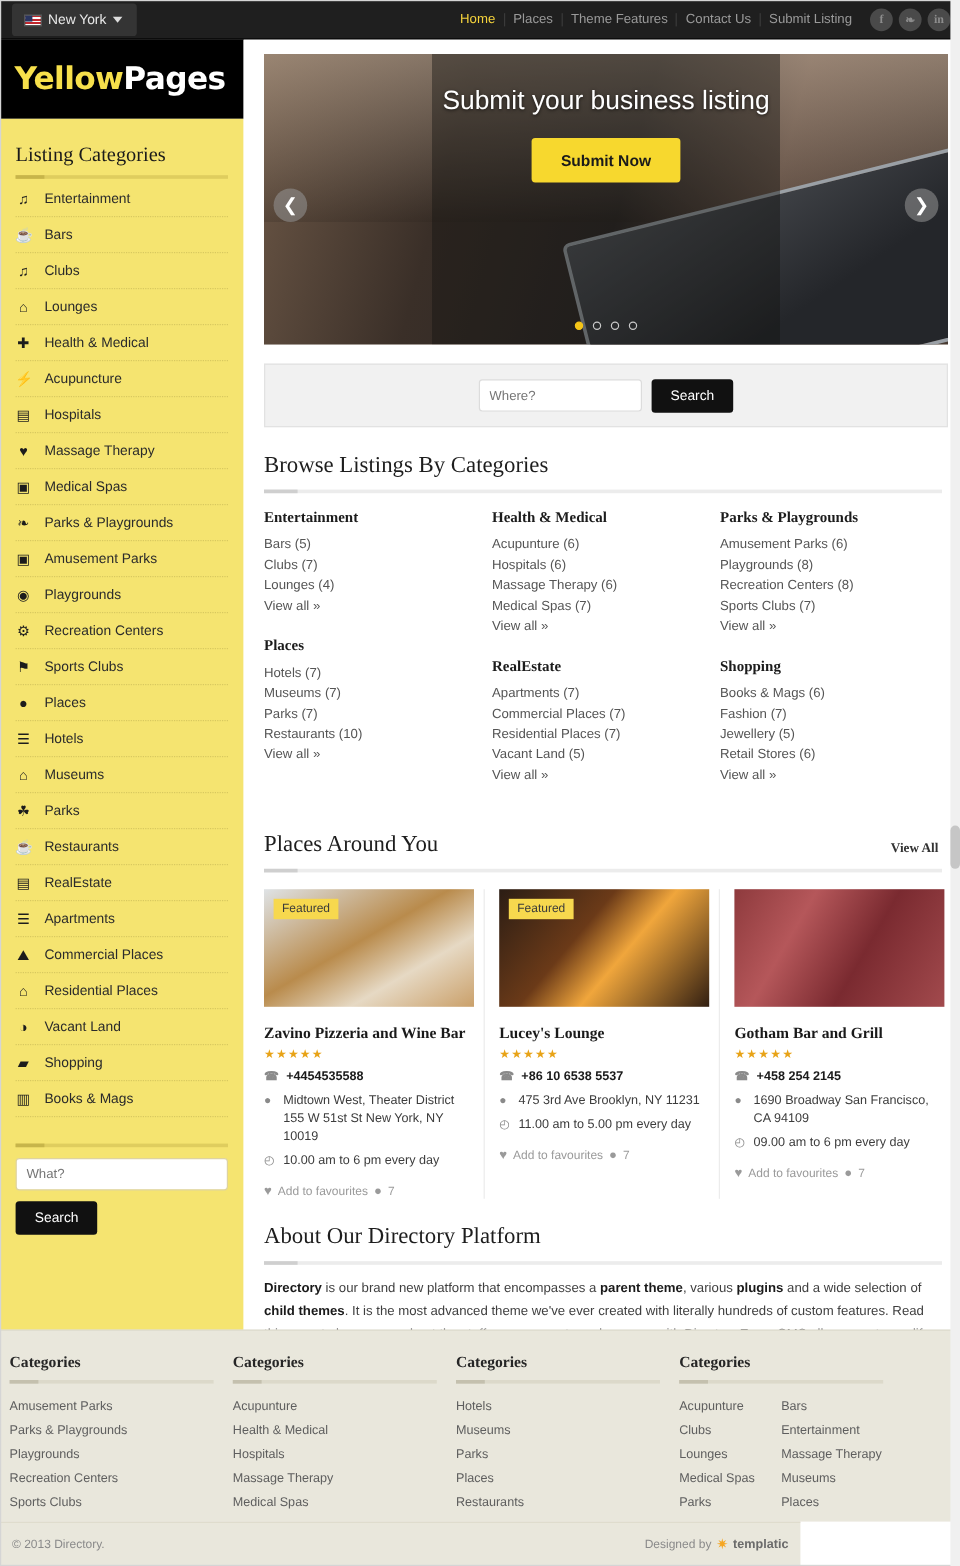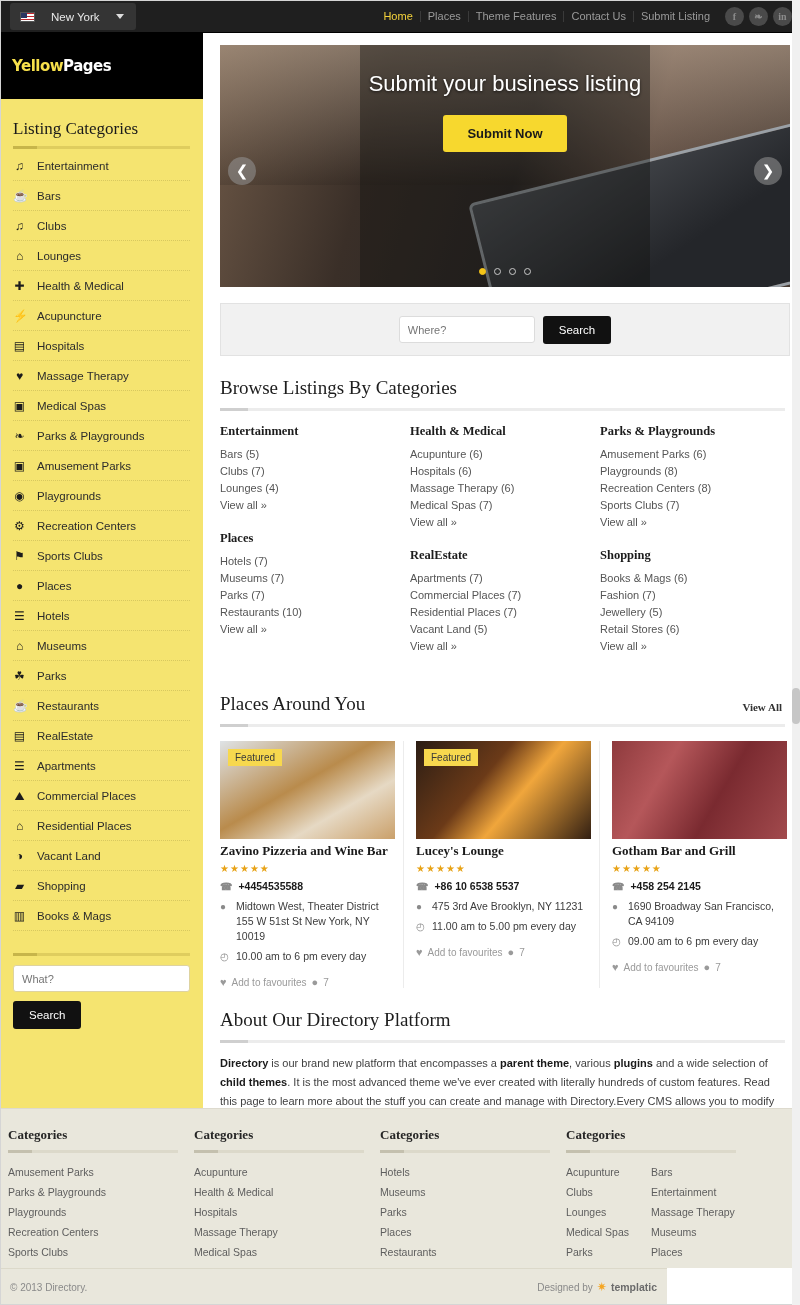--- a/index.html
+++ b/index.html
@@ -13,21 +13,21 @@
 
   
   .topbar {
     height: 33px; background:#1f1f1f; position:relative;
     border-bottom:1px solid #000;
   }
   .city-select {
     position:absolute; left:10px; top:3px;
     background:#343434; border-radius:3px;
     height:27px; padding:0 12px 0 10px;
-    display:flex; align-items:center; gap:16px;
+    display:flex; align-items:center; gap:5px;
     color:#e8e8e8; font-size:11.5px;
   }
   .flag {
     width:15px; height:10px; position:relative; display:inline-block;
     background: repeating-linear-gradient(to bottom,#c1272d 0 1.4px,#fff 1.4px 2.8px);
     border:0.5px solid #555;
   }
   .flag::before{
     content:""; position:absolute; left:0; top:0; width:6px; height:5.5px;
     background:#2a3560;
@@ -43,21 +43,21 @@
   .social { display:flex; gap:5px; margin-left:8px; }
   .soc {
     width:19px;height:19px;border-radius:50%;background:#4a4a4a;color:#8c8c8c;
     font-size:10px; display:flex;align-items:center;justify-content:center;
     font-family:"Liberation Serif", serif; font-weight:bold;
   }
 
   
   .sidebar { position:absolute; left:0; top:33px; width:203px; }
   .logo-block { background:#000; height:66px; display:flex; align-items:center; padding-left:12px; }
-  .logo { font-family:"DejaVu Sans", sans-serif; font-size:15px; font-weight:bold; letter-spacing:-0.5px; }
+  .logo { font-family:"DejaVu Sans", sans-serif; font-size:26px; font-weight:bold; letter-spacing:-0.5px; }
   .logo .y { color:#f7e04b; }
   .logo .p { color:#ffffff; }
   .side-body { background:#f5e470; padding:12px 13px 32px 13px; min-height:1010px; }
   .side-title {
     font-family:"Liberation Serif", serif; font-size:17px; color:#1a1a1a;
     padding: 8px 0 7px 0;
   }
   .side-rule { height:3px; background:#dfcd5e; width:100%; margin-bottom:2px; position:relative;}
   .side-rule::after{content:"";position:absolute;left:0;top:0;width:24px;height:3px;background:#c7b54a;}
   .cat-list { list-style:none; }
@@ -154,21 +154,21 @@
   .card { width:190px; padding-right:8px; position:relative; }
   .card + .card { border-left:1px solid #ececec; padding-left:12px; width:202px;}
   .card-img { height:98px; width:175px; position:relative; overflow:hidden; }
   .featured {
     position:absolute; left:8px; top:8px; background:#f7d84e; color:#3a3a3a;
     font-size:10px; padding:3px 7px; z-index:3;
   }
   .img-a{background:linear-gradient(150deg,#dfe3e6,#b98b4c 45%,#e6d9c4 70%,#caa06a);}
   .img-b{background:linear-gradient(130deg,#2b1d14,#6b3a18 38%,#f0a63c 58%,#321f12);}
   .img-c{background:linear-gradient(120deg,#8e3a3d,#b5575a 30%,#7a2a30 60%,#a24a4d);}
-  .card h3 { font-family:"Liberation Serif", serif; font-size:13px; color:#1a1a1a; margin-top:4px; font-weight:bold;}
+  .card h3 { font-family:"Liberation Serif", serif; font-size:13px; color:#1a1a1a; margin-top:14px; font-weight:bold;}
   .stars { color:#e8a317; font-size:10px; letter-spacing:1px; margin-top:4px; }
   .meta { display:flex; gap:6px; font-size:10.5px; color:#3c3c3c; margin-top:5px; line-height:15px; }
   .meta .mi { color:#8a8a8a; flex:0 0 10px; font-size:10px; }
   .meta.phone { font-weight:bold; color:#1a1a1a; }
   .fav { display:flex; gap:5px; align-items:center; font-size:10px; color:#9a9a9a; margin-top:12px; }
   .fav .hrt { color:#9a9a9a; font-size:11px; }
 
   
   .about-p { font-size:11px; color:#3f3f3f; line-height:19px; margin-top:11px; width:568px; }
   .about-p b { color:#1a1a1a; }

